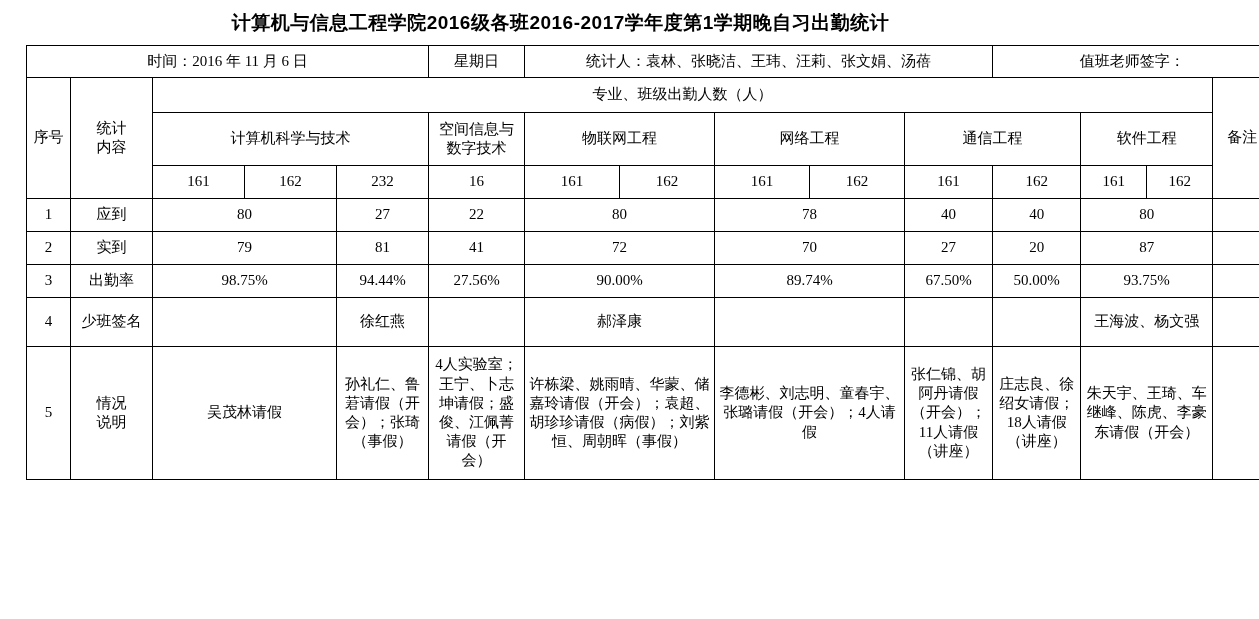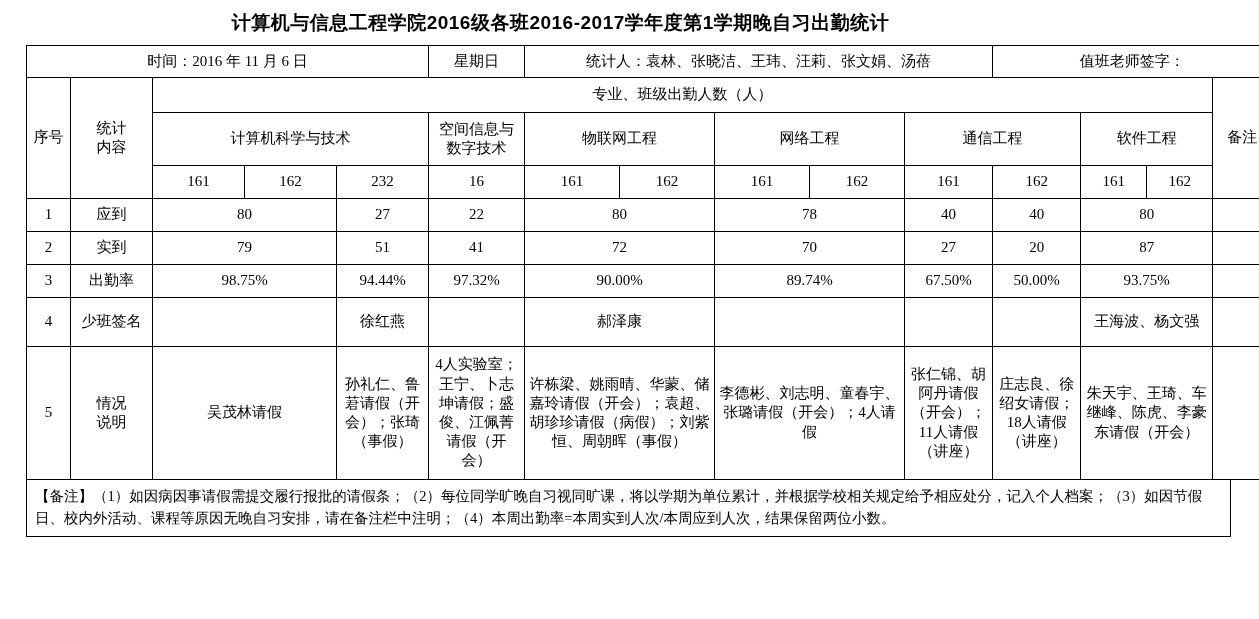--- a/index.html
+++ b/index.html
@@ -176,36 +176,36 @@
       <td>40</td>
       <td>40</td>
       <td colspan="2">80</td>
       <td></td>
     </tr>
 
     <tr class="data-row">
       <td class="seq">2</td>
       <td class="row-label">实到</td>
       <td colspan="2">79</td>
-      <td>51</td>
+      <td>81</td>
       <td>41</td>
       <td colspan="2">72</td>
       <td colspan="2">70</td>
       <td>27</td>
       <td>20</td>
       <td colspan="2">87</td>
       <td></td>
     </tr>
 
     <tr class="data-row">
       <td class="seq">3</td>
       <td class="row-label">出勤率</td>
       <td colspan="2">98.75%</td>
       <td>94.44%</td>
-      <td>97.32%</td>
+      <td>27.56%</td>
       <td colspan="2">90.00%</td>
       <td colspan="2">89.74%</td>
       <td>67.50%</td>
       <td>50.00%</td>
       <td colspan="2">93.75%</td>
       <td></td>
     </tr>
 
     <tr class="sign-row">
       <td class="seq">4</td>
@@ -230,15 +230,14 @@
       <td colspan="2">许栋梁、姚雨晴、华蒙、储嘉玲请假（开会）；袁超、胡珍珍请假（病假）；刘紫恒、周朝晖（事假）</td>
       <td colspan="2">李德彬、刘志明、童春宇、张璐请假（开会）；4人请假</td>
       <td>张仁锦、胡阿丹请假（开会）；11人请假（讲座）</td>
       <td>庄志良、徐绍女请假；18人请假（讲座）</td>
       <td colspan="2">朱天宇、王琦、车继峰、陈虎、李豪东请假（开会）</td>
       <td></td>
     </tr>
   </tbody>
     </table>
 
-  <div class="notes">【备注】（1）如因病因事请假需提交履行报批的请假条；（2）每位同学旷晚自习视同旷课，将以学期为单位累计，并根据学校相关规定给予相应处分，记入个人档案；（3）如因节假日、校内外活动、课程等原因无晚自习安排，请在备注栏中注明；（4）本周出勤率=本周实到人次/本周应到人次，结果保留两位小数。</div>
 
 </div>
 
 </body></html>

